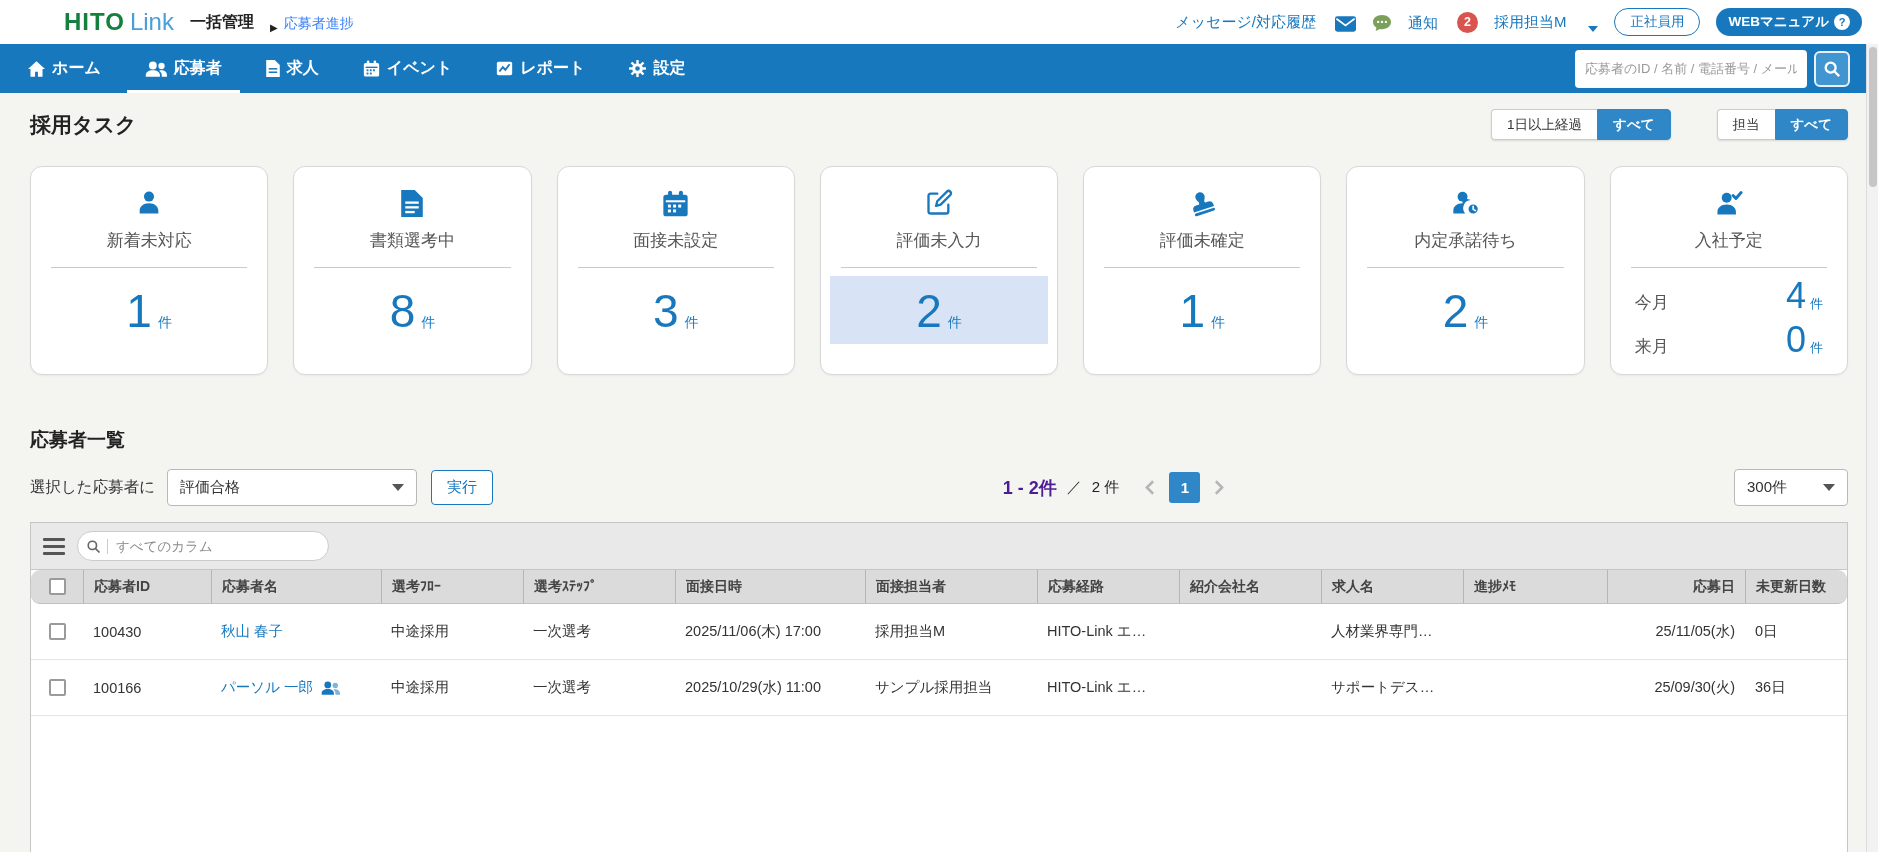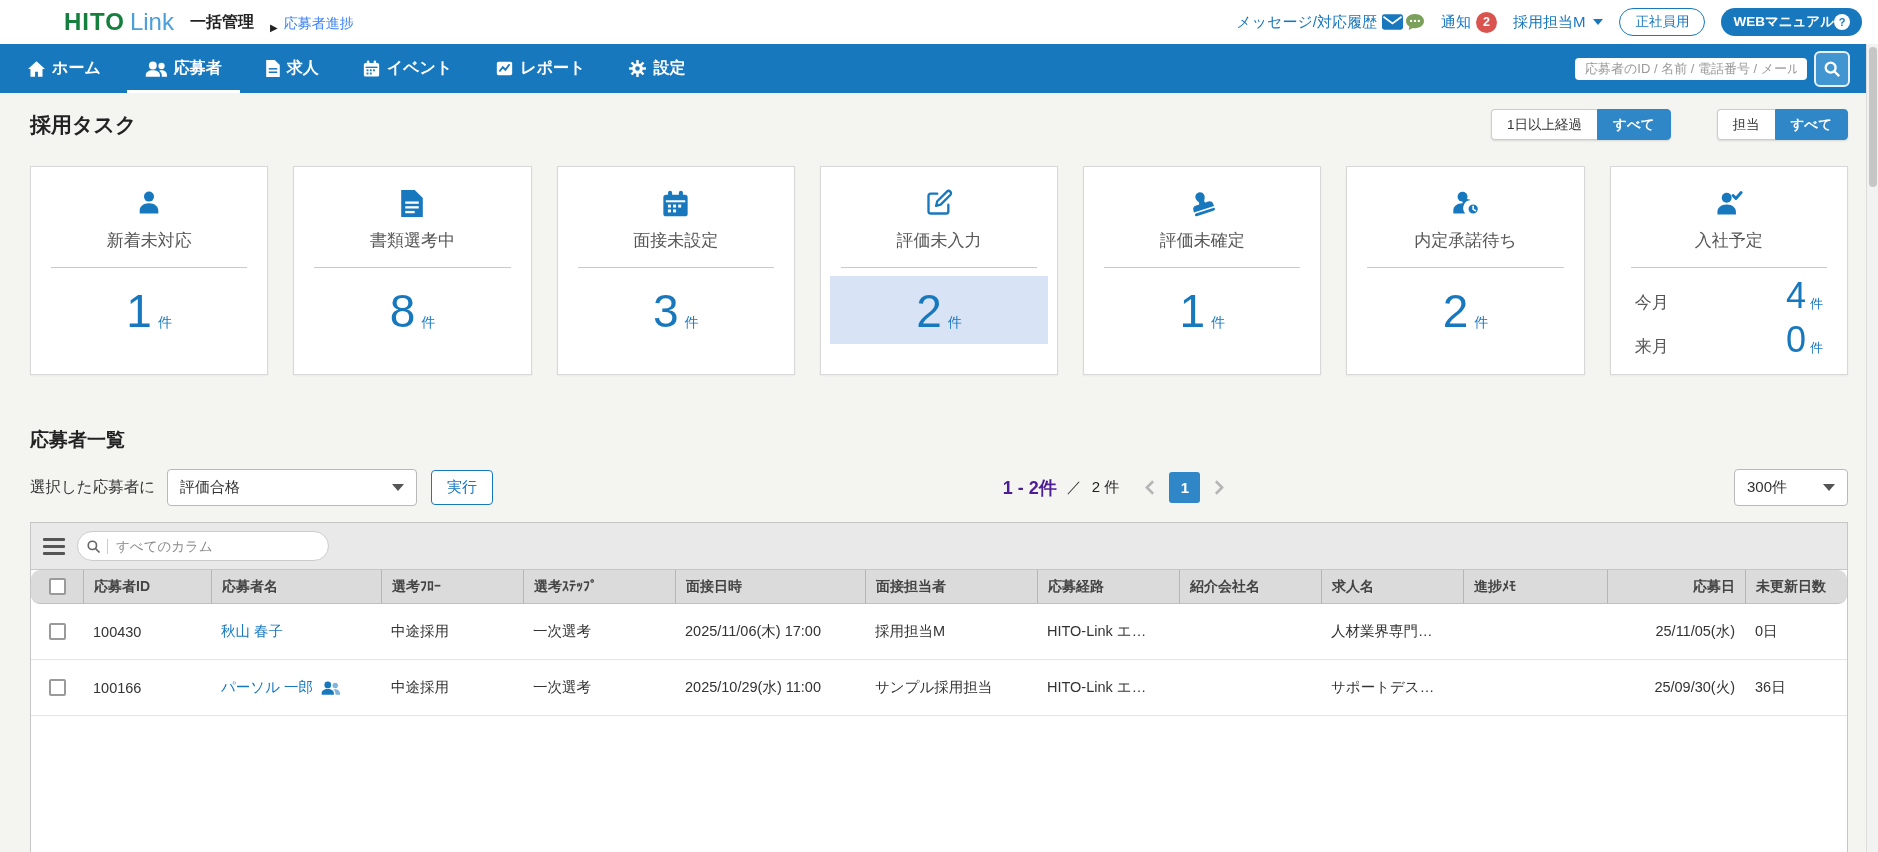--- a/index.html
+++ b/index.html
@@ -13,50 +13,50 @@
   
   .topbar { height:44px; background:#fff; display:flex; align-items:center; padding:0 16px; flex:0 0 auto; }
   .logo { display:flex; align-items:baseline; cursor:pointer; }
   .logo-hito { font-size:24px; font-weight:700; color:#15803d; letter-spacing:1px;margin-left:48px; }
   .logo-link { font-size:24px; font-weight:400; color:#4a9fd8; margin-left:5px; }
   .breadcrumb { display:flex; align-items:flex-end; margin-left:16px; }
   .crumb-root { font-size:16px; font-weight:700; color:#222; }
   .crumb-sep { font-size:10px; color:#222; margin:0 6px 0 16px; }
   .crumb-cur { font-size:14px; color:#3b82f6; }
   .top-right { margin-left:auto; display:flex; align-items:center; gap:16px; }
-  .top-link { display:flex; align-items:center; gap:5px; color:#1878be; font-size:15px; cursor:pointer; text-decoration:none; }
+  .top-link { display:flex; align-items:flex-end; gap:19px; color:#1878be; font-size:15px; cursor:pointer; text-decoration:none; }
   .badge { width:21px; height:21px; border-radius:50%; background:#d9534f; color:#fff; font-size:12.5px; font-weight:700; display:flex; align-items:center; justify-content:center; }
   .caret-down { width:0; height:0; border-left:5px solid transparent; border-right:5px solid transparent; border-top:6px solid #1878be; margin-left:3px; }
   .pill-outline { border:1.5px solid #1878be; color:#1878be; border-radius:15px; padding:4px 15px; font-size:13.5px; cursor:pointer; background:#fff; }
-  .pill-solid { background:#1878be; color:#fff; border-radius:15px; padding:5px 12px; font-size:13.5px; font-weight:700; display:flex; align-items:center; cursor:pointer; text-decoration:none; }
+  .pill-solid { background:#1878be; color:#fff; border-radius:15px; padding:5px 12px; font-size:13.5px; font-weight:700; display:flex; align-items:center; gap:5px; cursor:pointer; text-decoration:none; }
   .help-circle { width:16px; height:16px; background:#fff; border-radius:50%; display:inline-flex; align-items:center; justify-content:center; }
   .help-circle::before { content:"?"; color:#1878be; font-size:11px; font-weight:700; }
 
   
   .nav { height:49px; background:#1878be; display:flex; align-items:stretch; padding:0 6px; flex:0 0 auto; }
   .nav-item { display:flex; align-items:center; gap:7px; padding:0 18px; margin:0 4px; color:#fff; font-size:16px; font-weight:700; cursor:pointer; border-bottom:3px solid transparent; border-top:3px solid transparent; }
   .nav-item.active { border-bottom-color:#fff; }
   .nav-search { margin-left:auto; display:flex; align-items:center; gap:7px; padding-right:22px; }
-  .nav-search input { width:232px; height:22px; border:none; border-radius:4px; padding:0 10px; font-size:13px; color:#444; outline:none; font-family:inherit; }
+  .nav-search input { width:232px; height:38px; border:none; border-radius:4px; padding:0 10px; font-size:13px; color:#444; outline:none; font-family:inherit; }
   .nav-search input::placeholder { color:#999; }
   .nav-search-btn { width:36px; height:36px; background:#4196d2; border:2px solid #e8f1f9; border-radius:6px; display:flex; align-items:center; justify-content:center; cursor:pointer; }
 
   
   .main { flex:1; display:flex; flex-direction:column; padding:0 30px; overflow:hidden; }
   .tasks-head { display:flex; align-items:center; margin-top:16px; }
   .tasks-title { font-size:21px; font-weight:700; color:#222; }
   .toggle-groups { margin-left:auto; display:flex; gap:46px; }
   .toggle-group { display:flex; border-radius:4px; box-shadow:0 1px 2px rgba(0,0,0,.12); }
   .toggle-btn { height:31px; padding:0 15px; font-size:13.5px; display:flex; align-items:center; background:#fff; border:1px solid #ccc; color:#333; cursor:pointer; }
   .toggle-btn:first-child { border-radius:4px 0 0 4px; border-right:none; }
   .toggle-btn:last-child  { border-radius:0 4px 4px 0; }
   .toggle-btn.active { background:#2f87c8; border-color:#2f87c8; color:#fff; font-weight:700; }
 
   .cards { display:flex; gap:25px; margin-top:26px; }
-  .card { flex:1; background:#fff; border:1px solid #d8d8d8; border-radius:0; text-align:center; padding:20px 0 14px; box-shadow:0 1px 2px rgba(0,0,0,.05); cursor:pointer; }
+  .card { flex:1; background:#fff; border:1px solid #d8d8d8; border-radius:12px; text-align:center; padding:20px 0 14px; box-shadow:0 1px 2px rgba(0,0,0,.05); cursor:pointer; }
   .card-icon { height:32px; display:flex; align-items:center; justify-content:center; }
   .card-label { color:#555; font-size:17px; margin-top:10px; }
   .card-divider { border-top:1px solid #c9c9c9; margin:15px 20px 0; }
   .card-count { margin:8px 9px 0; padding:12px 0 10px; }
   .card-count.highlight { background:#d8e4f6; }
   .count-num { color:#1878be; font-size:46px; font-weight:400; line-height:1; }
   .count-unit { color:#1878be; font-size:14px; margin-left:6px; }
   .card-rows { padding:4px 20px 0; }
   .card-row { display:flex; align-items:baseline; justify-content:space-between; padding:6px 4px 2px; }
   .card-row-label { color:#555; font-size:17px; }

